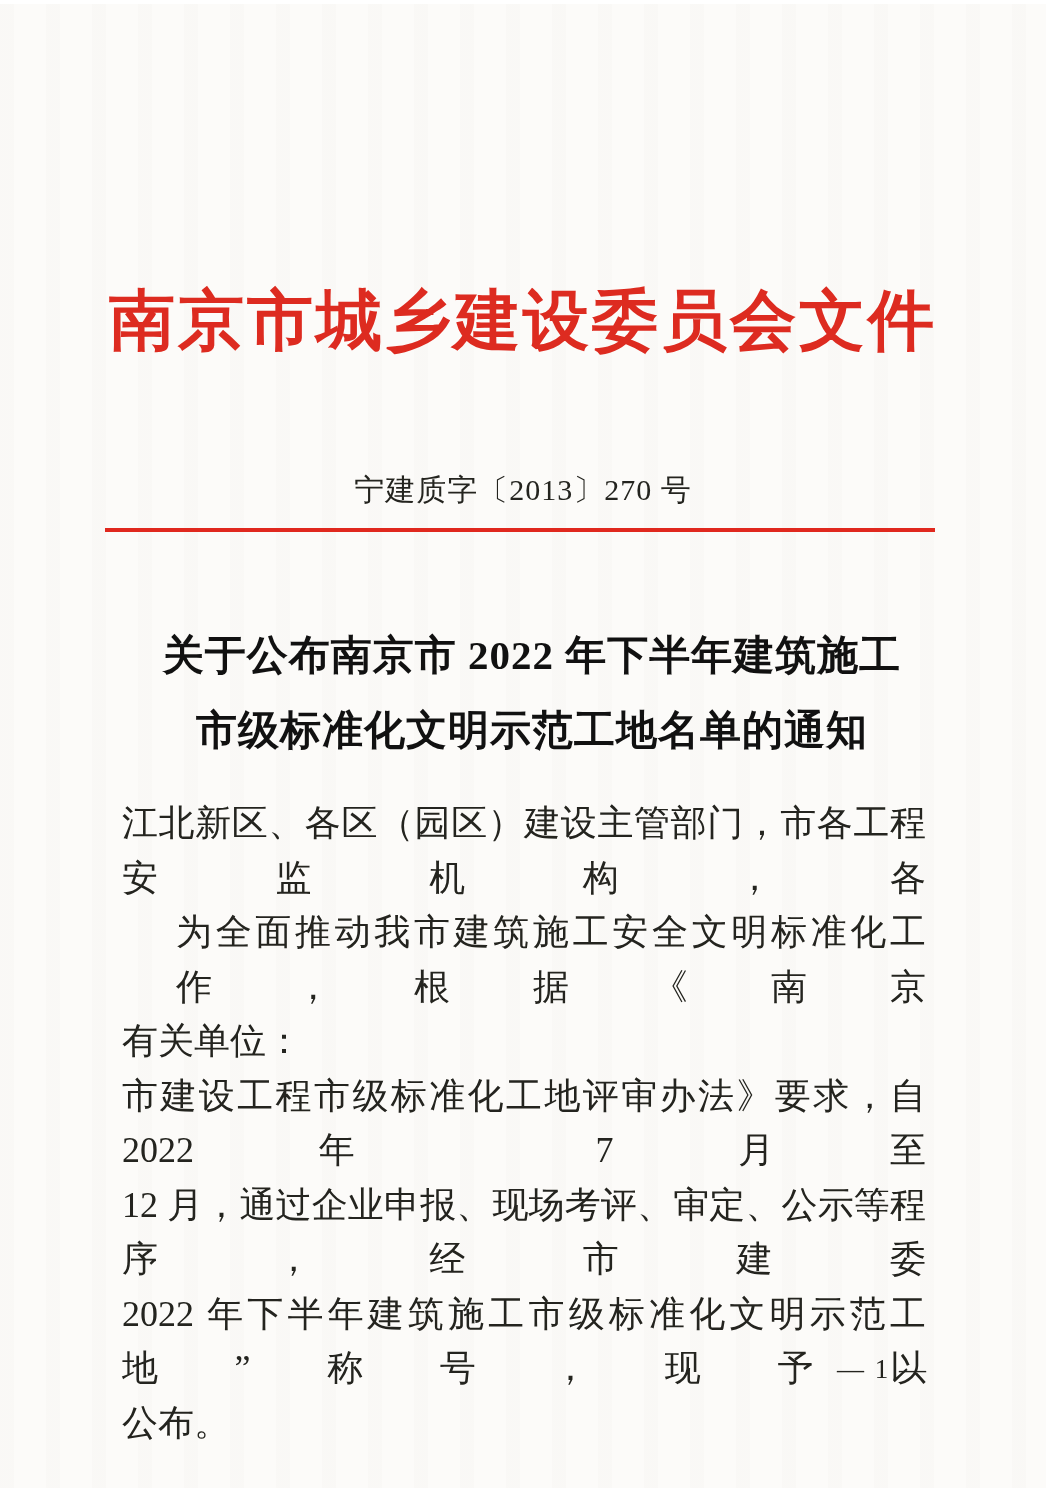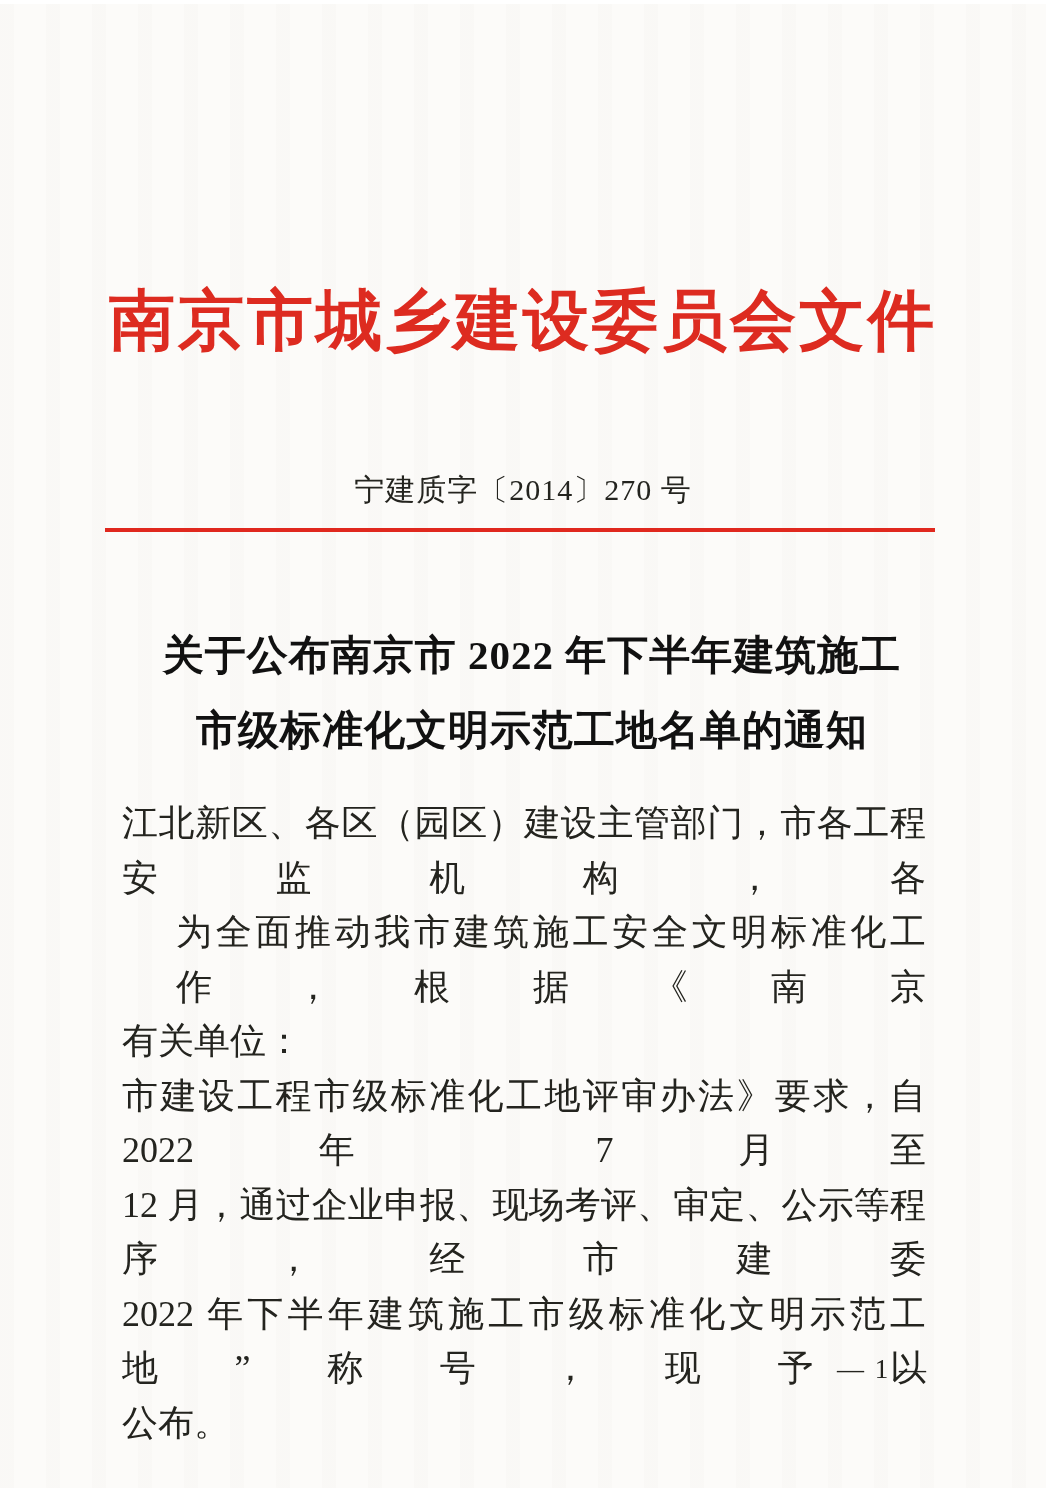--- a/index.html
+++ b/index.html
@@ -92,21 +92,21 @@
     white-space: nowrap;
   }
 </style>
 </head>
 <body>
 
 <div class="page">
 
   <div class="agency-title">南京市城乡建设委员会文件</div>
 
-  <div class="doc-number">宁建质字〔2014〕270 号</div>
+  <div class="doc-number">宁建质字〔2013〕270 号</div>
 
   <div class="red-divider"></div>
 
   <div class="doc-title">
     <div>关于公布南京市 2022 年下半年建筑施工</div>
     <div>市级标准化文明示范工地名单的通知</div>
   </div>
 
   <div class="doc-body">
     <div class="doc-line">江北新区、各区（园区）建设主管部门，市各工程安监机构，各</div>

